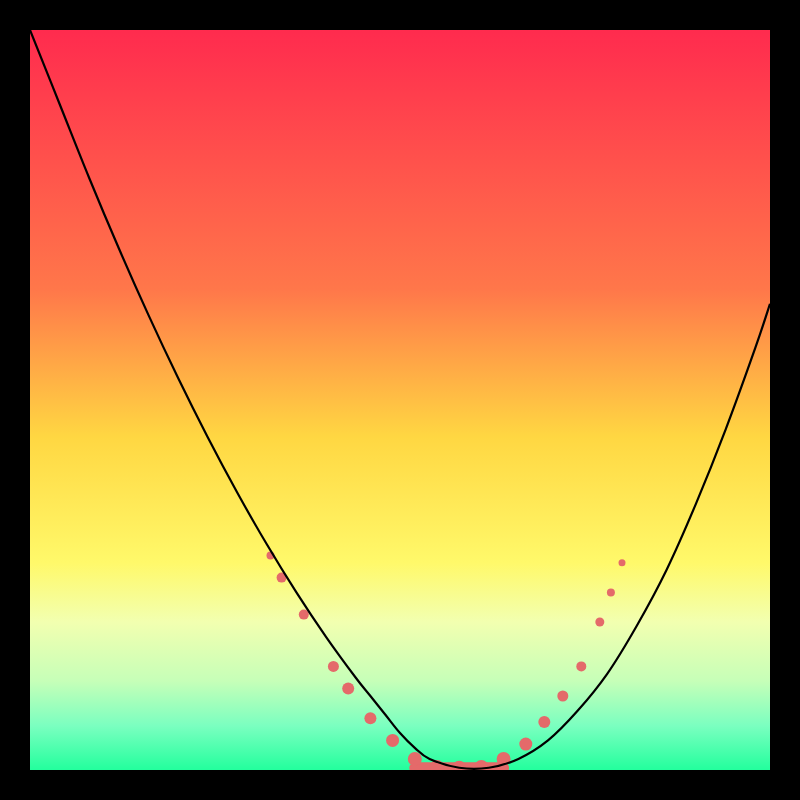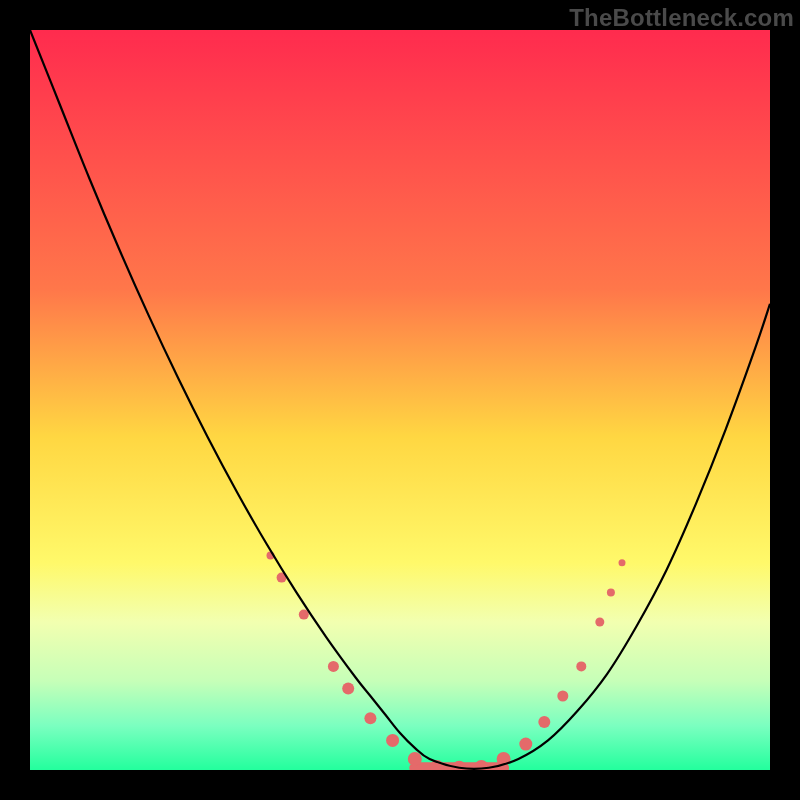--- a/index.html
+++ b/index.html
@@ -35,21 +35,20 @@
     letter-spacing: 0.2px;
     z-index: 10;
     user-select: none;
   }
   svg { display: block; }
 </style>
 </head>
 <body>
 
 <div class="frame">
-  <div class="watermark">TheBottleneck.com</div>
 
   <div class="plot">
     <svg id="chart-svg" width="740" height="740" viewBox="0 0 740 740" preserveAspectRatio="none">
       <defs>
         <linearGradient id="bg-grad" x1="0" y1="0" x2="0" y2="1">
             <stop offset="0%" stop-color="#ff2b4e"></stop>
             <stop offset="35%" stop-color="#ff774a"></stop>
             <stop offset="55%" stop-color="#ffd742"></stop>
             <stop offset="72%" stop-color="#fff96a"></stop>
             <stop offset="80%" stop-color="#f2ffb0"></stop>

